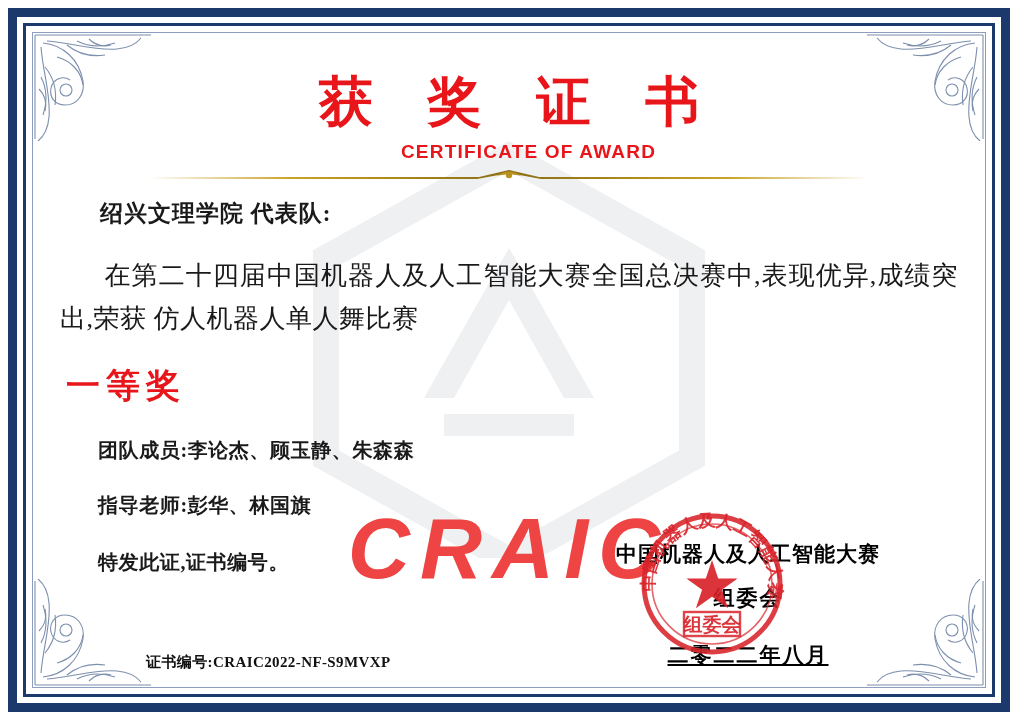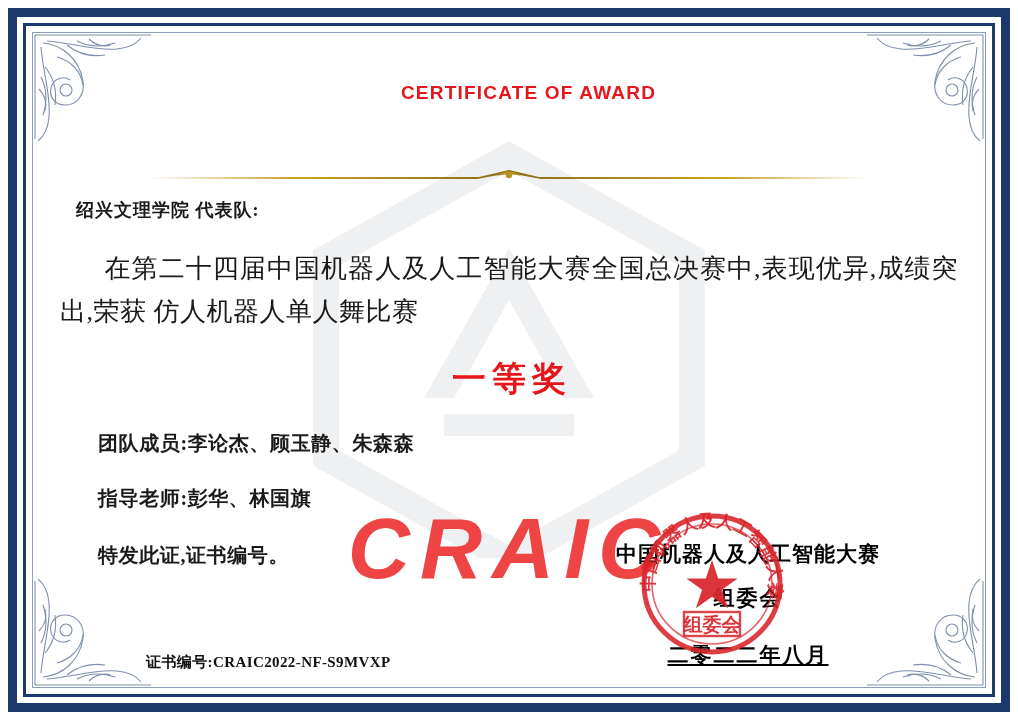--- a/index.html
+++ b/index.html
@@ -123,36 +123,35 @@
   }
 
   
   .body-area {
     position: absolute;
     left: 60px; right: 60px;
     top: 198px;
     color: #1a1a1a;
   }
   .recipient {
-    font-size: 18px;
-    font-weight: bold;
-    margin-left: 16px;
+    font-size: 23px;
+    font-weight: bold;
+    margin-left: 40px;
     letter-spacing: 1px;
   }
   .paragraph {
     margin-top: 26px;
     font-size: 26px;
     line-height: 1.65;
     text-align: justify;
     letter-spacing: .5px;
   }
   .paragraph .indent { display: inline-block; width: 44px; }
   .award-level {
     margin-top: 22px;
-    text-align: center;
     color: #e8161b;
     font-size: 34px;
     font-weight: bold;
     letter-spacing: 6px;
     padding-left: 6px;
   }
   .detail-line {
     margin-top: 28px;
     margin-left: 38px;
     font-size: 20px;
@@ -303,20 +302,21 @@
         <g fill="#eef0f2">
           <polygon points="215,110 300,260 270,260 215,162 160,260 130,260"></polygon>
           <rect x="150" y="276" width="130" height="22"></rect>
         </g>
       </svg>
     </div>
     <div class="wm-text">CRAIC</div>
   </div>
 
   <div class="header">
+    <div class="title-cn">获 奖 证 书</div>
     <div class="title-en">CERTIFICATE OF AWARD</div>
   </div>
 
   <div class="divider">
     <svg width="720" height="26" viewBox="0 0 720 26">
       <defs>
         <linearGradient id="gl" x1="0" y1="0" x2="1" y2="0">
           <stop offset="0" stop-color="#c9a227" stop-opacity="0"></stop>
           <stop offset="0.2" stop-color="#c9a227" stop-opacity="1"></stop>
           <stop offset="0.5" stop-color="#8a6d12" stop-opacity="1"></stop>

